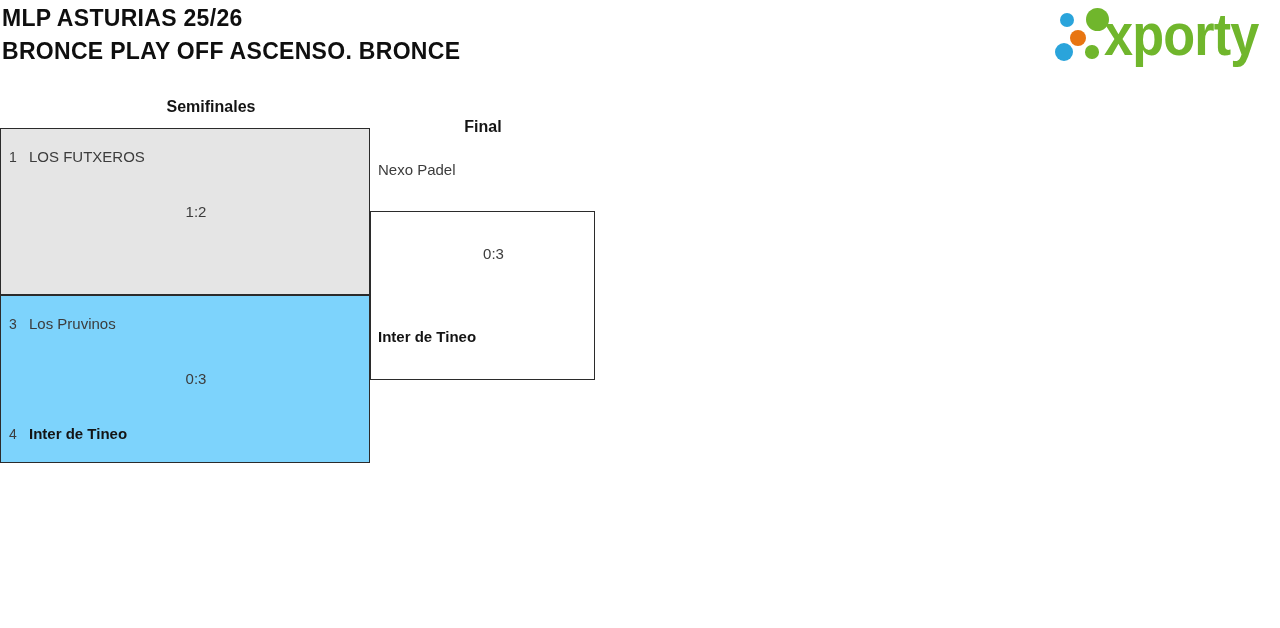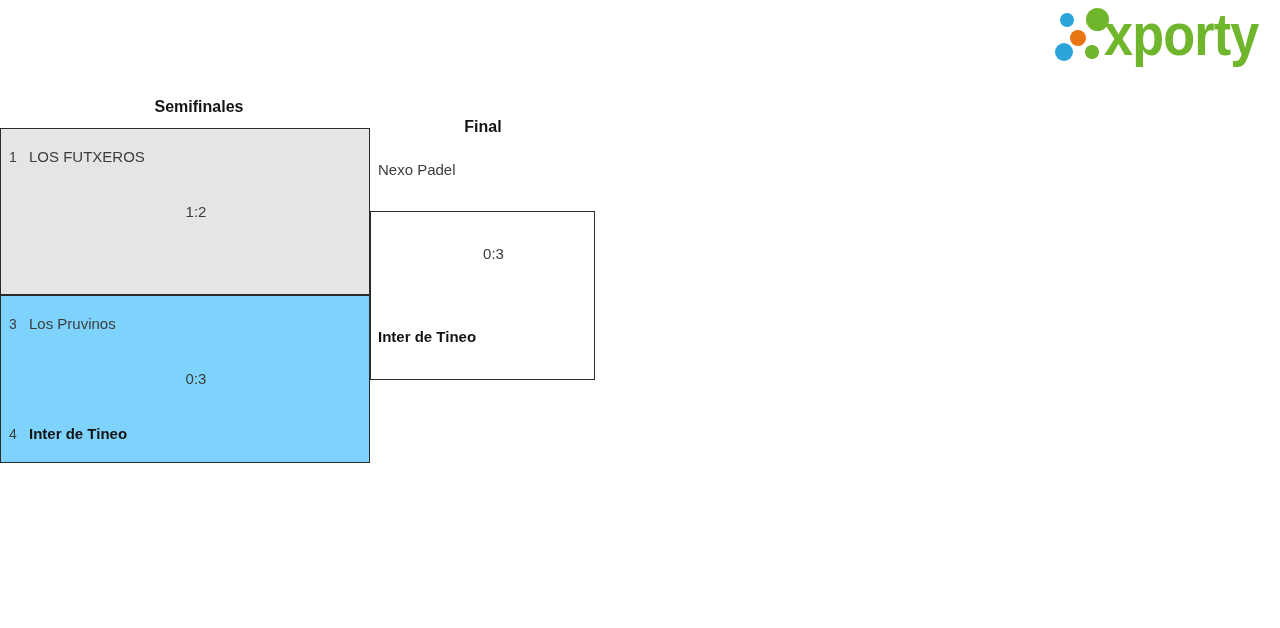--- a/index.html
+++ b/index.html
@@ -59,21 +59,21 @@
   .round-label {
     position: absolute;
     top: 97px;
     height: 20px;
     line-height: 20px;
     font-size: 16px;
     font-weight: bold;
     color: #141414;
     text-align: center;
   }
-  .round-label.semis { left: 4px; width: 370px; padding-left: 20px; }
+  .round-label.semis { left: 16px; width: 370px; padding-left: 20px; }
   .round-label.final { left: 370px; width: 226px; margin-top: 20px; }
 
   .match {
     position: absolute;
     left: 0;
     width: 370px;
     border: 1px solid #2b2b2b;
     display: grid;
     grid-template-rows: 1fr 1fr 1fr;
     align-items: center;
@@ -130,20 +130,24 @@
     height: 20px;
     line-height: 20px;
     white-space: nowrap;
   }
 </style>
 </head>
 <body>
 
 <div class="page">
 
+  <div class="title">
+    <div>MLP ASTURIAS 25/26</div>
+    <div>BRONCE PLAY OFF ASCENSO. BRONCE</div>
+  </div>
 
   <div class="logo">
     <span class="dot dot-blue-small" style="background: rgb(42, 164, 219);"></span>
     <span class="dot dot-green-large" style="background: rgb(112, 182, 44);"></span>
     <span class="dot dot-orange" style="background: rgb(232, 117, 17);"></span>
     <span class="dot dot-blue-large" style="background: rgb(42, 164, 219);"></span>
     <span class="dot dot-green-small" style="background: rgb(112, 182, 44);"></span>
     <span class="wordmark" style="color: rgb(112, 182, 44);">xporty</span>
   </div>
 

